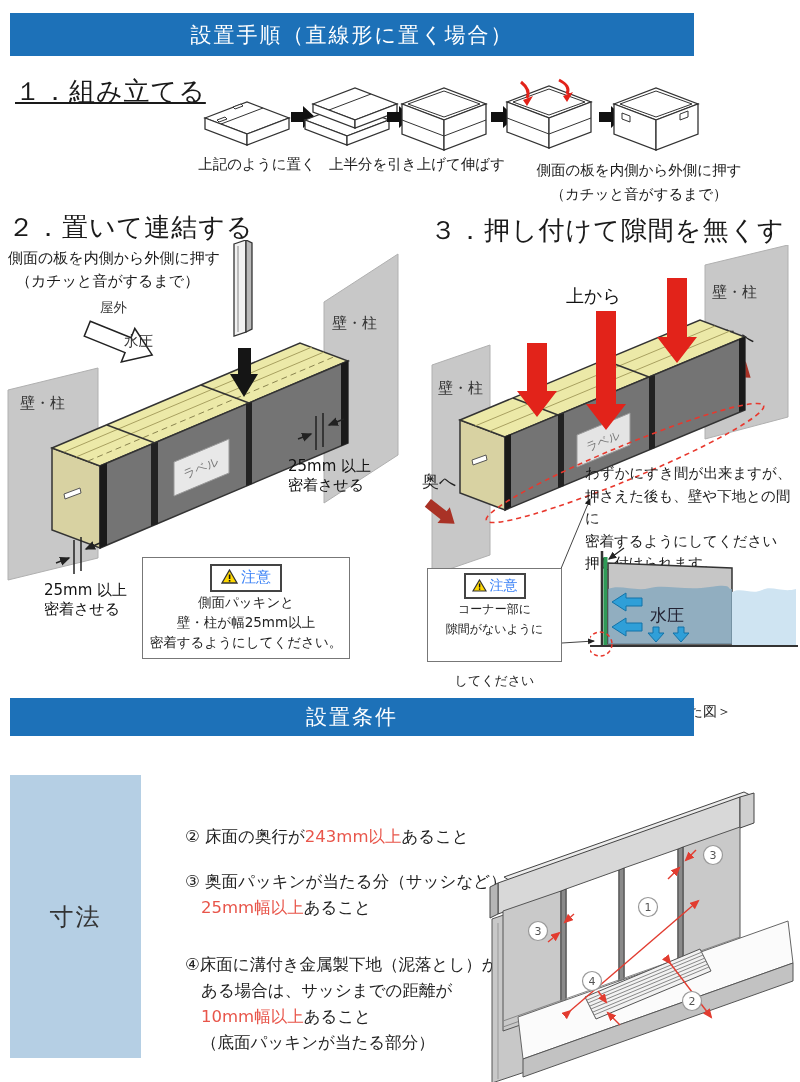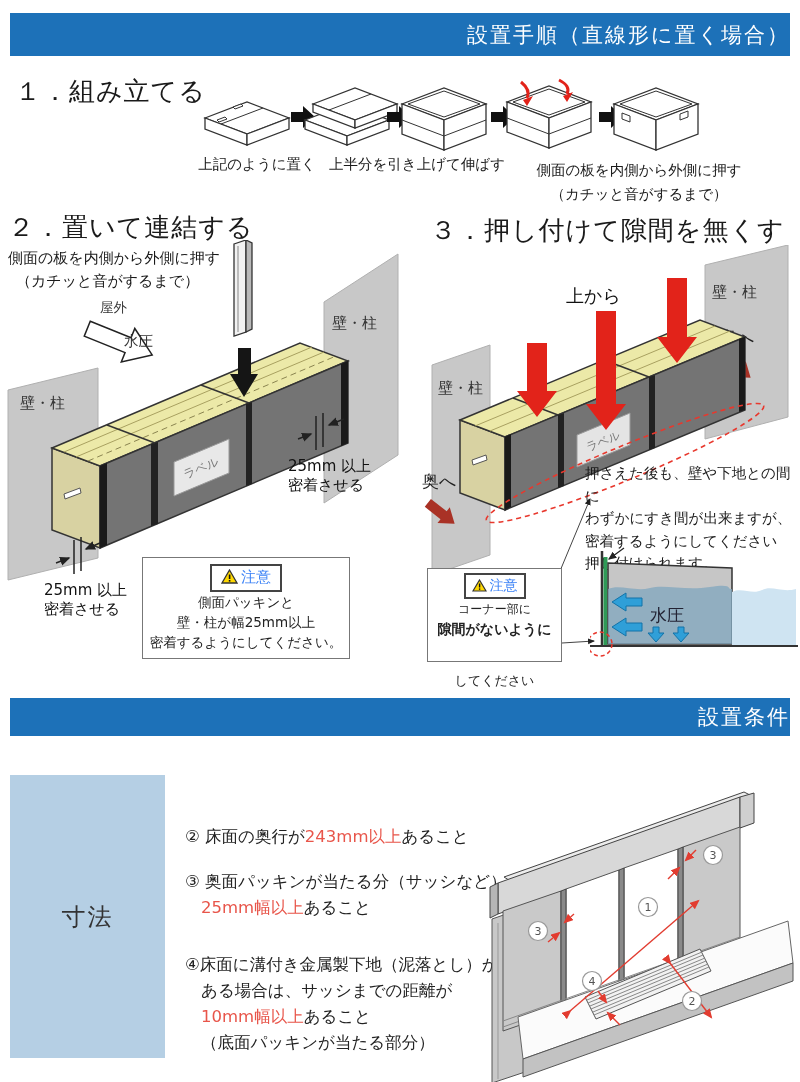--- a/index.html
+++ b/index.html
@@ -1,45 +1,45 @@
 <!DOCTYPE html>
 <html><head>
 <meta charset="utf-8">
 <style>
   html,body{margin:0;padding:0;background:#fff;}
   #page{position:relative;width:800px;height:1082px;background:#fff;overflow:hidden;
         font-family:"DejaVu Sans","Liberation Sans",sans-serif;color:#222;}
-  .banner{position:absolute;left:10px;width:780px;background:#1d71b8;color:#fff;
-          display:flex;align-items:center;justify-content:flex-end;
+  .banner{position:absolute;left:10px;width:684px;background:#1d71b8;color:#fff;
+          display:flex;align-items:center;justify-content:center;
           font-size:21px;letter-spacing:2px;}
   .sec-title{position:absolute;font-size:26px;color:#1a1a1a;letter-spacing:1px;}
   .cap{position:absolute;font-size:14.5px;text-align:center;color:#1a1a1a;line-height:24px;}
   .sub{position:absolute;font-size:15px;color:#1a1a1a;}
   .caution-box{position:absolute;border:1px solid #777;background:#fff;text-align:center;}
   .caution-title{display:inline-block;border:2px solid #444;padding:0 9px;margin-top:6px;
                  font-size:15px;color:#3b82f6;line-height:22px;}
   .caution-line{font-size:13.5px;line-height:20px;color:#222;}
   .warn-ico{display:inline-block;vertical-align:-2px;margin-right:3px;}
-  .cond-box{position:absolute;left:10px;top:775px;width:155px;height:283px;background:#b5cfe4;
+  .cond-box{position:absolute;left:10px;top:775px;width:131px;height:283px;background:#b5cfe4;
             display:flex;align-items:center;justify-content:center;font-size:24px;color:#333;letter-spacing:2px;}
   .cond-item{position:absolute;left:185px;font-size:16.5px;color:#222;line-height:26px;}
   .hl{color:#e8554a;}
   .indent{padding-left:16px;}
   svg text{font-family:"DejaVu Sans","Liberation Sans",sans-serif;}
 </style>
 </head>
 <body>
 
 <div id="page">
 
   <div class="banner" style="top:13px;height:43px;">
     <span>設置手順（直線形に置く場合）</span>
   </div>
 
-  <div class="sec-title" style="left:15px;top:74px;">１．組み立てる</div>
+  <div class="sec-title" style="left:15px;top:74px;text-decoration:underline;">１．組み立てる</div>
 
   <svg width="605" height="80" style="position:absolute;left:190px;top:78px;">
 
     <g transform="translate(15,20)">
       <polygon points="0,20 42,4 84,20 42,36" fill="#fff" stroke="#333" stroke-width="1.3"></polygon>
       <polygon points="0,20 42,36 42,47 0,31" fill="#fff" stroke="#333" stroke-width="1.3"></polygon>
       <polygon points="42,36 84,20 84,31 42,47" fill="#fff" stroke="#333" stroke-width="1.3"></polygon>
       <line x1="16" y1="26" x2="58" y2="10" stroke="#333" stroke-width="1"></line>
       <polygon points="28,9 36,6 38,8 30,11" fill="#fff" stroke="#333" stroke-width="1"></polygon>
       <polygon points="12,22 20,19 22,21 14,24" fill="#fff" stroke="#333" stroke-width="1"></polygon>
@@ -221,38 +221,38 @@
     <polygon points="-10,0 10,0 10,59 20,59 0,85 -20,59 -10,59" transform="translate(257,33)" fill="#e2231a"></polygon>
 
     <text x="2" y="242" font-size="17" fill="#222">奥へ</text>
     <polygon points="0,5 20,5 20,0 34,10 20,20 20,15 0,15" transform="translate(14,250) rotate(38)" fill="#a93226"></polygon>
 
     <line x1="140" y1="326" x2="170" y2="254" stroke="#444" stroke-width="1" marker-end="url(#mb3)"></line>
     <line x1="142" y1="398" x2="174" y2="396" stroke="#444" stroke-width="1" marker-end="url(#mb3)"></line>
   </svg>
 
   <div class="sub" style="left:585px;top:462px;width:215px;line-height:22.5px;font-size:14.5px;">
+    <div>わずかにすき間が出来ますが、</div>
     <div>押さえた後も、壁や下地との間に</div>
-    <div>わずかにすき間が出来ますが、</div>
     <div>密着するようにしてください</div>
     <div>押し付けられます。</div>
   </div>
 
   <div class="caution-box" style="left:427px;top:568px;width:133px;height:92px;">
     <div class="caution-title" style="margin-top:4px;padding:0 6px;font-size:14px;line-height:20px;">
       <span class="warn-ico">
         <svg width="15" height="13">
             <polygon points="7.5,1 14,12 1,12" fill="#ffd800" stroke="#333" stroke-width="1.2"></polygon>
             <rect x="6.9" y="4.5" width="1.4" height="4" fill="#111"></rect>
             <rect x="6.9" y="9.4" width="1.4" height="1.4" fill="#111"></rect>
           </svg>
       </span><span>注意</span>
     </div>
     <div class="caution-line" style="font-size:12px;">コーナー部に</div>
-    <div class="caution-line" style="font-size:14px;font-weight:bold;">隙間がないように</div>
+    <div class="caution-line" style="font-size:12px;">隙間がないように</div>
     <div class="caution-line" style="font-size:13px;margin-top:32px;">してください</div>
   </div>
 
   <svg width="210" height="112" style="position:absolute;left:590px;top:545px;">
     <defs>
       <marker id="mbs" markerWidth="8" markerHeight="8" refX="6" refY="3" orient="auto">
         <path d="M0,0 L7,3 L0,6 Z" fill="#222"></path>
       </marker>
     </defs>
     <line x1="0" y1="101" x2="208" y2="101" stroke="#333" stroke-width="2"></line>

